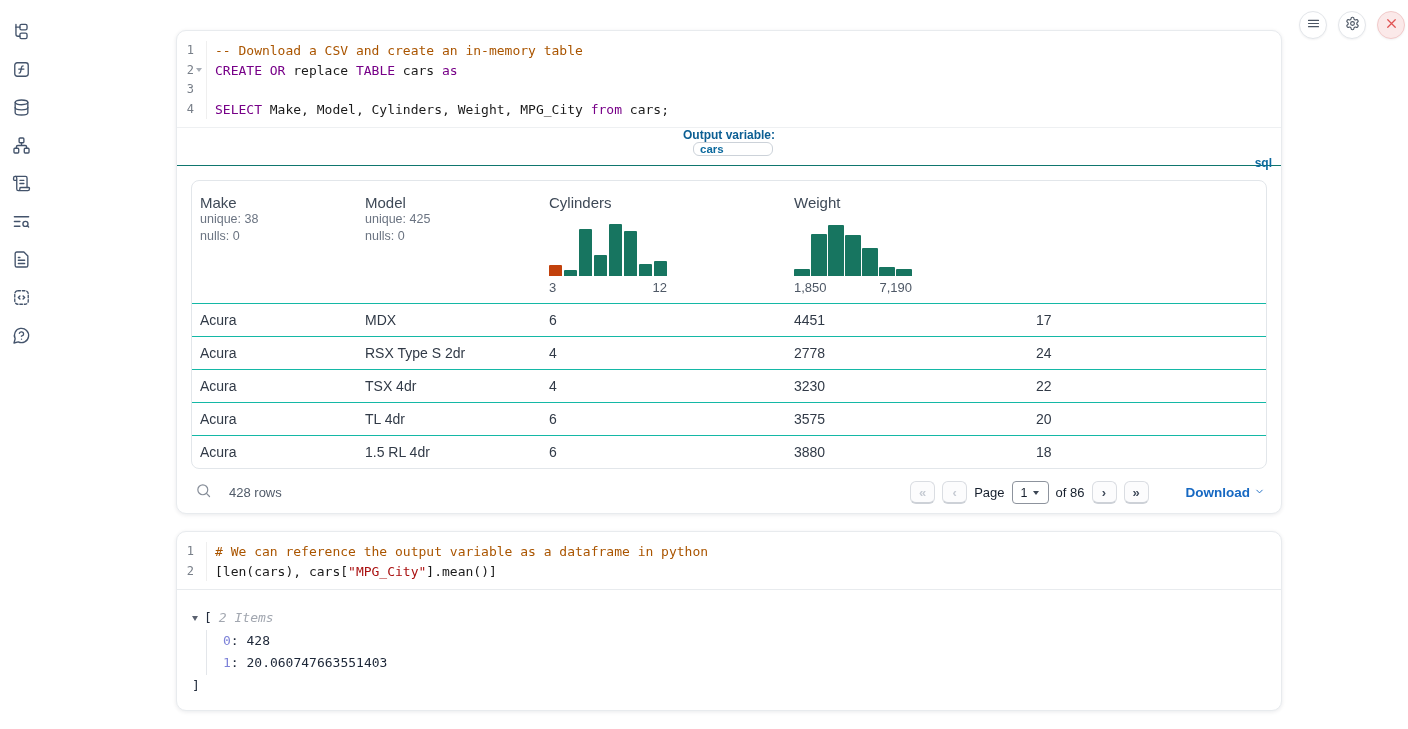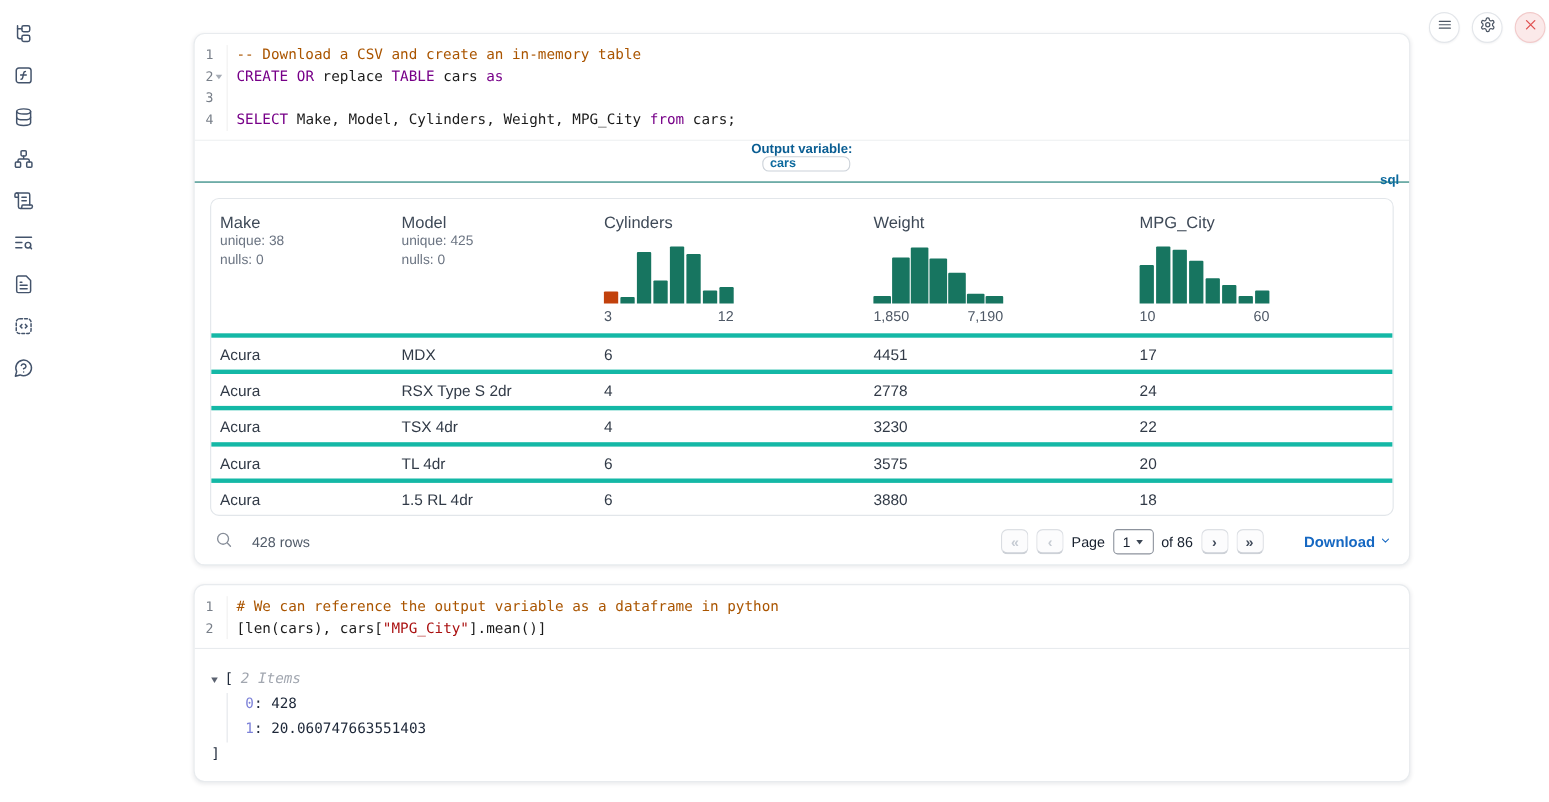--- a/index.html
+++ b/index.html
@@ -44,21 +44,21 @@
   
   .data-table { border:1px solid #e2e6ea; border-radius:8px; overflow:hidden; }
   .grid-row { display:grid; grid-template-columns:165px 184px 245px 242px 1fr; }
   .th { padding:13px 8px 8px; }
   .th-name { font-size:15px; color:#3e4957; }
   .th-stat { font-size:12.5px; color:#6b7482; line-height:16.5px; }
   .th-stat:first-of-type { margin-top:9px; }
   .hist { margin-top:10px; width:118px; height:55px; display:flex; align-items:flex-end; gap:1.5px; }
   .hist .bar { flex:1; border-radius:1px 1px 0 0; }
   .hist-labels { width:118px; display:flex; justify-content:space-between; font-size:13px; color:#4e5866; margin-top:4px; }
-  .tr { border-top:4px solid #14b8a6; height:33px; align-items:center; font-size:14px; color:#313a47; cursor:default; }
+  .tr { border-top:1px solid #14b8a6; height:33px; align-items:center; font-size:14px; color:#313a47; cursor:default; }
   .td { padding:0 8px; overflow:hidden; white-space:nowrap; }
 
   
   .tfoot { display:flex; justify-content:space-between; align-items:center; padding:12px 2px 0 4px; }
   .tfoot-left { display:flex; align-items:center; gap:17px; }
   .tfoot-left svg { width:17px; height:17px; stroke:#878e99; stroke-width:1.7; fill:none; stroke-linecap:round; }
   .row-count { font-size:13px; color:#515b69; }
   .pager { display:flex; align-items:center; gap:7px; }
   .pg-btn { width:25px; height:23px; border:1px solid #dadde2; border-bottom:2px solid #cdd1d7; border-radius:6px; background:#fcfcfd; display:flex; align-items:center; justify-content:center; font-size:13px; color:#424c5c; font-weight:bold; cursor:pointer; }
   .pg-btn.disabled { color:#c6cbd3; }
@@ -225,37 +225,20 @@
               <div class="bar" style="height: 41px; background: rgb(23, 117, 96);"></div>
               <div class="bar" style="height: 28px; background: rgb(23, 117, 96);"></div>
               <div class="bar" style="height: 9px; background: rgb(23, 117, 96);"></div>
               <div class="bar" style="height: 7px; background: rgb(23, 117, 96);"></div>
             </div>
             <div class="hist-labels">
               <div>1,850</div>
               <div>7,190</div>
             </div>
           </div>
-          <div class="th">
-            <div class="th-name">MPG_City</div>
-            <div class="hist">
-              <div class="bar" style="height: 35px; background: rgb(23, 117, 96);"></div>
-              <div class="bar" style="height: 52px; background: rgb(23, 117, 96);"></div>
-              <div class="bar" style="height: 49px; background: rgb(23, 117, 96);"></div>
-              <div class="bar" style="height: 39px; background: rgb(23, 117, 96);"></div>
-              <div class="bar" style="height: 23px; background: rgb(23, 117, 96);"></div>
-              <div class="bar" style="height: 17px; background: rgb(23, 117, 96);"></div>
-              <div class="bar" style="height: 7px; background: rgb(23, 117, 96);"></div>
-              <div class="bar" style="height: 12px; background: rgb(23, 117, 96);"></div>
-            </div>
-            <div class="hist-labels">
-              <div>10</div>
-              <div>60</div>
-            </div>
-          </div>
         </div>
       <div id="table-body">
           <div class="grid-row tr">
             <div class="td">Acura</div>
             <div class="td">MDX</div>
             <div class="td">6</div>
             <div class="td">4451</div>
             <div class="td">17</div>
           </div>
           <div class="grid-row tr">

